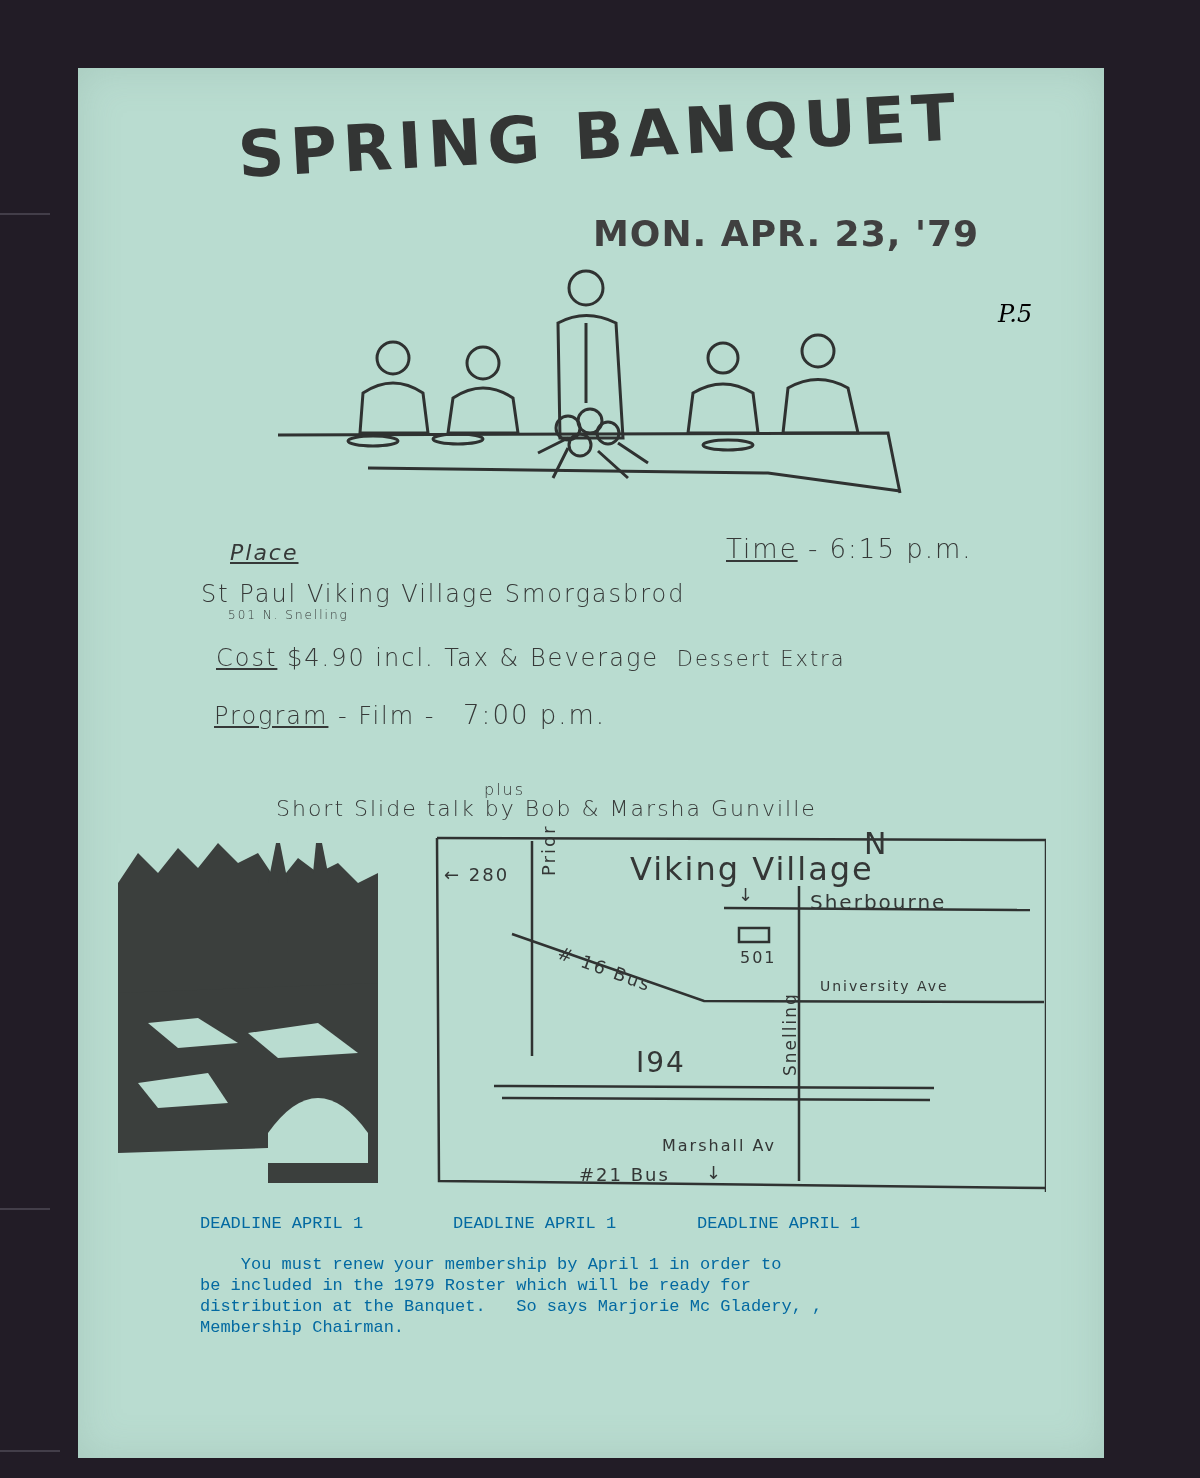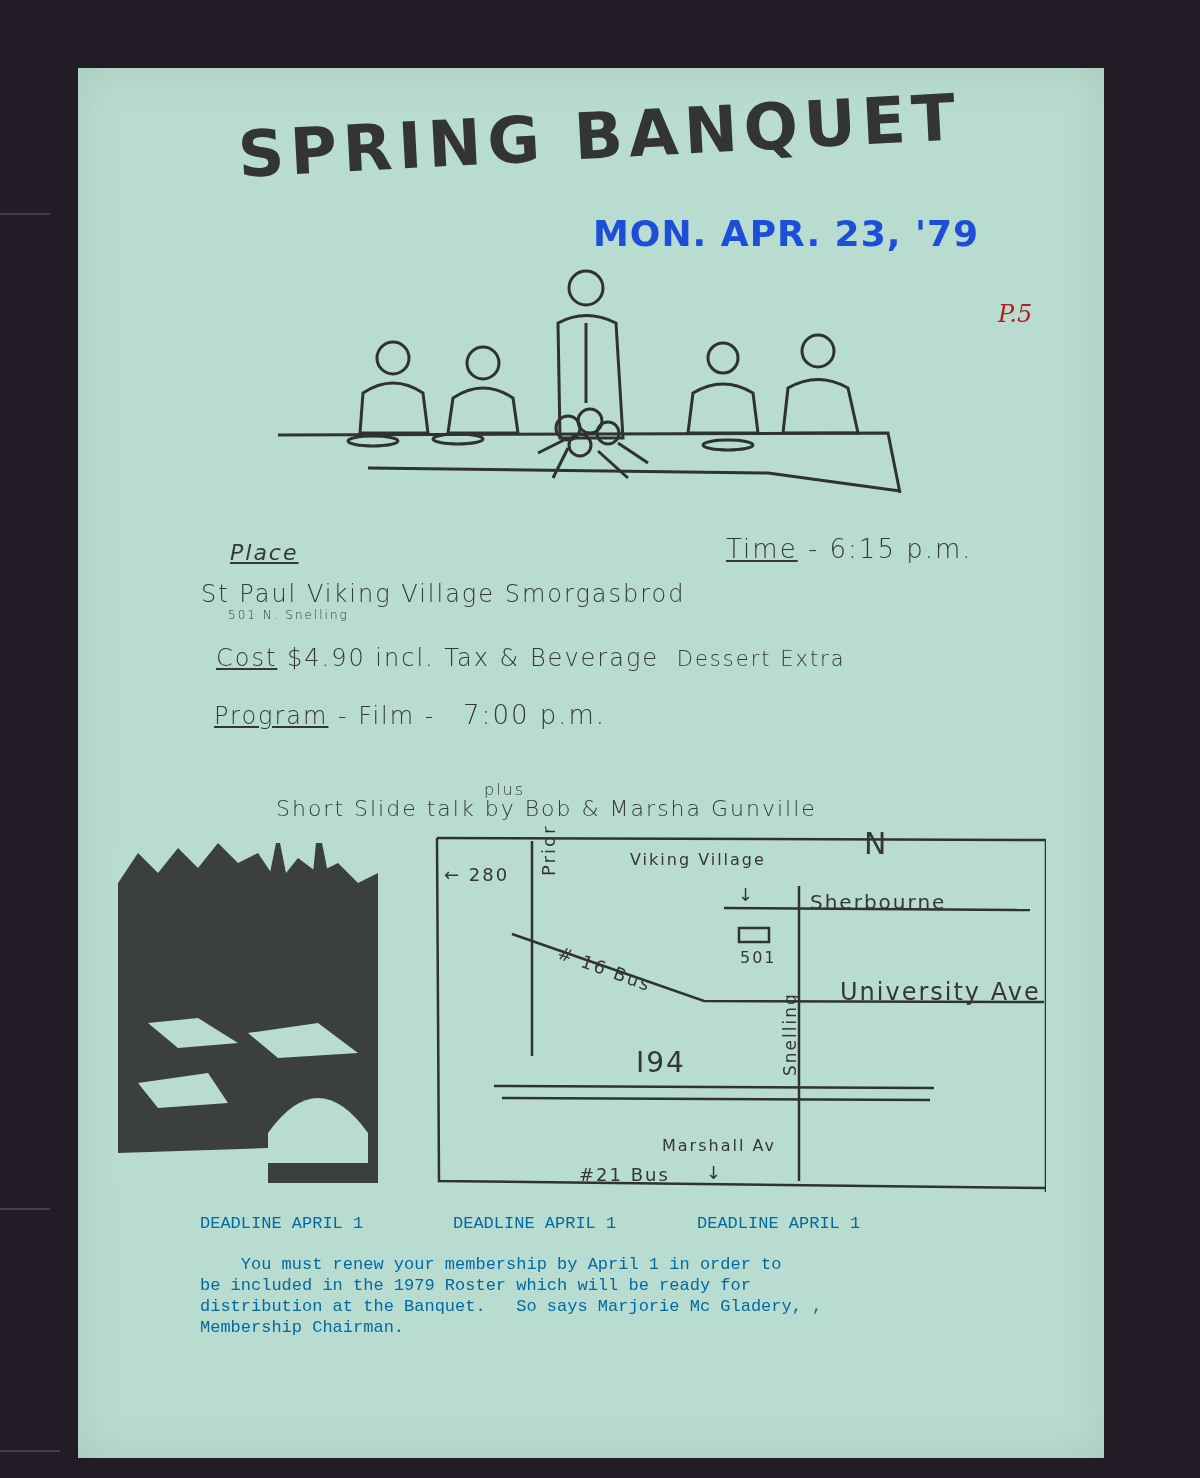--- a/index.html
+++ b/index.html
@@ -23,26 +23,26 @@
   .title {
     position: absolute; left: 160px; top: 50px;
     font-family: "DejaVu Sans", sans-serif;
     font-weight: bold; font-size: 64px; letter-spacing: 6px;
     transform: rotate(-3deg); transform-origin: left center;
     color: #333534;
   }
   .date {
     position: absolute; left: 515px; top: 145px;
     font-weight: bold; font-size: 36px; letter-spacing: 1px;
-    color: #1d4ed8;
+    color: #404040;
   }
   .page-note {
     position: absolute; left: 920px; top: 232px;
     font-family: "DejaVu Serif", serif; font-style: italic; font-size: 24px;
-    color: #b91c1c;
+    color: #000000;
   }
   .hand {
     position: absolute;
     font-family: "DejaVu Sans", sans-serif;
     font-weight: 300; color: #363938;
     letter-spacing: 2px;
   }
   .u { text-decoration: underline; }
   .typed {
     position: absolute;
@@ -151,26 +151,26 @@
         <path d="M365 50 L365 345"></path>
         <path d="M78 98 L270 165 L610 166"></path>
         <path d="M60 250 L500 252"></path>
         <path d="M68 262 L496 264"></path>
         <rect x="305" y="92" width="30" height="14"></rect>
       </g>
     </svg>
     <div class="map-label" style="left:430px;top:-10px;font-size:30px">N</div>
     <div class="map-label" style="left:10px;top:28px;font-size:18px">← 280</div>
     <div class="map-label" style="left:104px;top:40px;font-size:18px;transform:rotate(-90deg);transform-origin:left top">Prior</div>
-    <div class="map-label" style="left:196px;top:14px;font-size:16px">Viking Village</div>
+    <div class="map-label" style="left:196px;top:14px;font-size:32px">Viking Village</div>
     <div class="map-label" style="left:304px;top:48px;font-size:18px">↓</div>
     <div class="map-label" style="left:376px;top:54px;font-size:20px">Sherbourne</div>
     <div class="map-label" style="left:306px;top:112px;font-size:16px">501</div>
     <div class="map-label" style="left:128px;top:106px;font-size:18px;transform:rotate(20deg);transform-origin:left top"># 16 Bus</div>
-    <div class="map-label" style="left:406px;top:142px;font-size:24px">University Ave</div>
+    <div class="map-label" style="left:386px;top:142px;font-size:14px">University Ave</div>
     <div class="map-label" style="left:346px;top:240px;font-size:17px;transform:rotate(-90deg);transform-origin:left top">Snelling</div>
     <div class="map-label" style="left:202px;top:210px;font-size:28px">I94</div>
     <div class="map-label" style="left:228px;top:300px;font-size:16px">Marshall Av</div>
     <div class="map-label" style="left:145px;top:328px;font-size:18px">#21 Bus</div>
     <div class="map-label" style="left:272px;top:326px;font-size:18px">↓</div>
   </div>
 
   <div class="typed" style="left:122px;top:1145px">DEADLINE APRIL 1</div>
   <div class="typed" style="left:375px;top:1145px">DEADLINE APRIL 1</div>
   <div class="typed" style="left:619px;top:1145px">DEADLINE APRIL 1</div>

